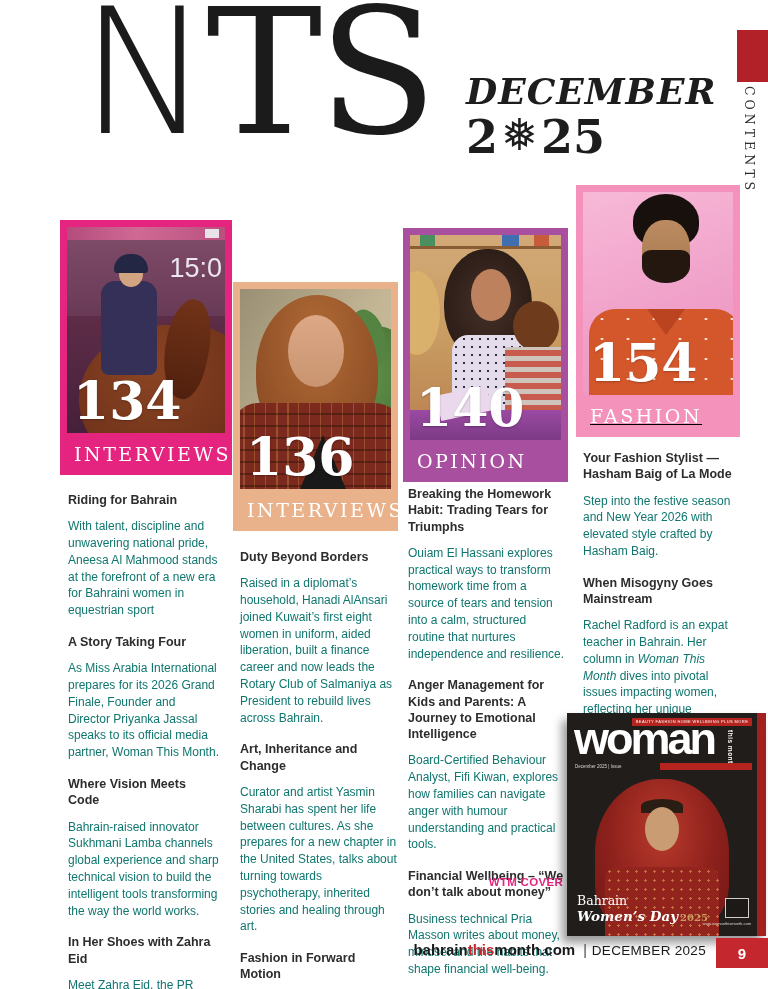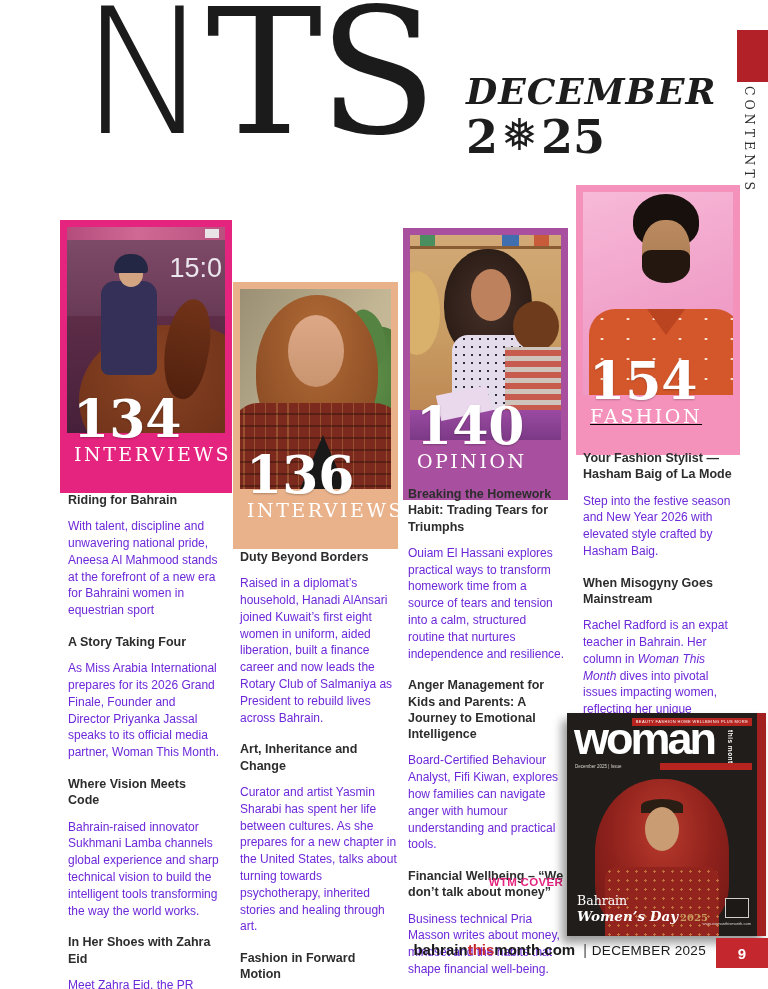--- a/index.html
+++ b/index.html
@@ -16,21 +16,21 @@
   .date-month{font-family:"DejaVu Serif",serif;font-style:italic;font-weight:700;
               font-size:36px;letter-spacing:1px;}
   .date-year{font-family:"DejaVu Serif",serif;font-weight:700;font-size:46px;
              display:flex;align-items:center;gap:3px;margin-top:-2px;}
   .snowflake{font-size:44px;font-weight:400;line-height:1;position:relative;top:-2px;}
   .red-tab{position:absolute;right:0;top:30px;width:31px;height:52px;background:#b22028;}
   .contents-vertical{position:absolute;right:11px;top:86px;writing-mode:vertical-rl;
        font-family:"DejaVu Serif",serif;font-size:12.5px;letter-spacing:4px;color:#2e2e2e;}
 
   
-  .card{position:absolute;padding:7px 7px 18px 7px;box-sizing:border-box;}
+  .card{position:absolute;padding:7px 7px 0 7px;box-sizing:border-box;}
   .photo{position:relative;overflow:hidden;width:100%;}
   .num{position:absolute;left:13px;font-family:"DejaVu Serif",serif;font-weight:700;
        font-size:52px;color:#fff;z-index:4;line-height:1;bottom:48px;text-shadow:0 1px 2px rgba(0,0,0,.25);}
   .cat{height:42px;display:flex;align-items:center;font-family:"DejaVu Serif",serif;
        font-size:19px;letter-spacing:2.5px;color:#fff;padding-left:7px;font-weight:400;}
   .card1{left:60px;top:220px;width:172px;background:#e5247f;}
   .card1 .photo{height:206px;}
   .card2{left:233px;top:282px;width:165px;background:#eab28b;}
   .card2 .photo{height:200px;}
   .card3{left:403px;top:208px;width:165px;background:#a8509f;}
@@ -117,21 +117,21 @@
   .p4-collar{position:absolute;left:64px;bottom:60px;width:38px;height:26px;background:#b9441f;
             clip-path:polygon(0 0,50% 100%,100% 0);z-index:2;}
 
   
   .tcol{position:absolute;}
   .tcol-1{left:68px;top:492px;width:152px;}
   .tcol-2{left:240px;top:549px;width:158px;}
   .tcol-3{left:408px;top:486px;width:158px;}
   .tcol-4{left:583px;top:450px;width:156px;}
   .item h4{font-size:12.5px;color:#2d2d2d;margin:0 0 10px 0;line-height:1.3;font-weight:700;}
-  .item p{font-size:12px;color:#6d28d9;margin:0 0 15px 0;line-height:1.4;}
+  .item p{font-size:12px;color:#0f766e;margin:0 0 15px 0;line-height:1.4;}
   .item p .it{font-style:italic;}
 
   .wtm-label{position:absolute;left:408px;width:155px;top:876px;text-align:right;
              color:#e5247f;font-weight:700;font-size:11.5px;letter-spacing:.3px;}
 
   
   .cover{position:absolute;left:567px;top:713px;width:199px;height:223px;background:#211d1a;
          box-shadow:-5px 7px 9px rgba(0,0,0,.4);}
   .cov-spine{position:absolute;right:0;top:0;bottom:0;width:9px;background:#a2201f;}
   .cov-topstrip{position:absolute;top:5px;right:14px;width:120px;height:8px;background:#b5241f;

